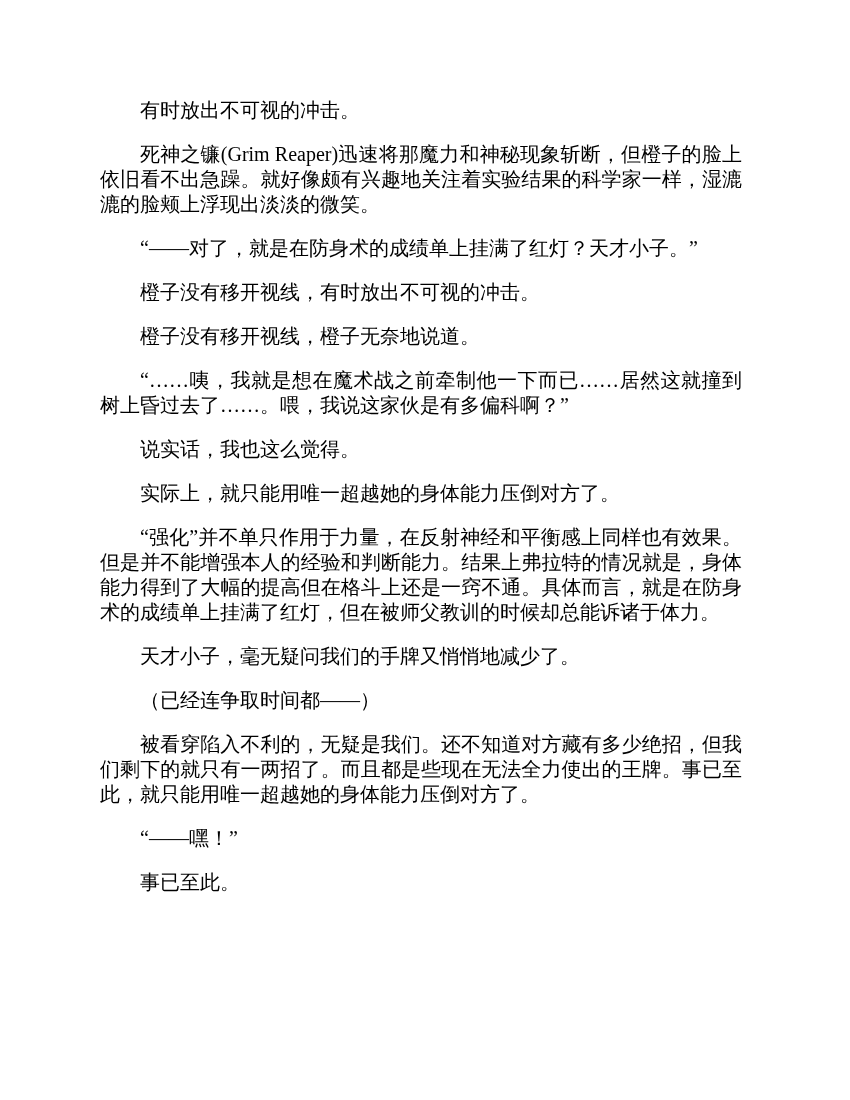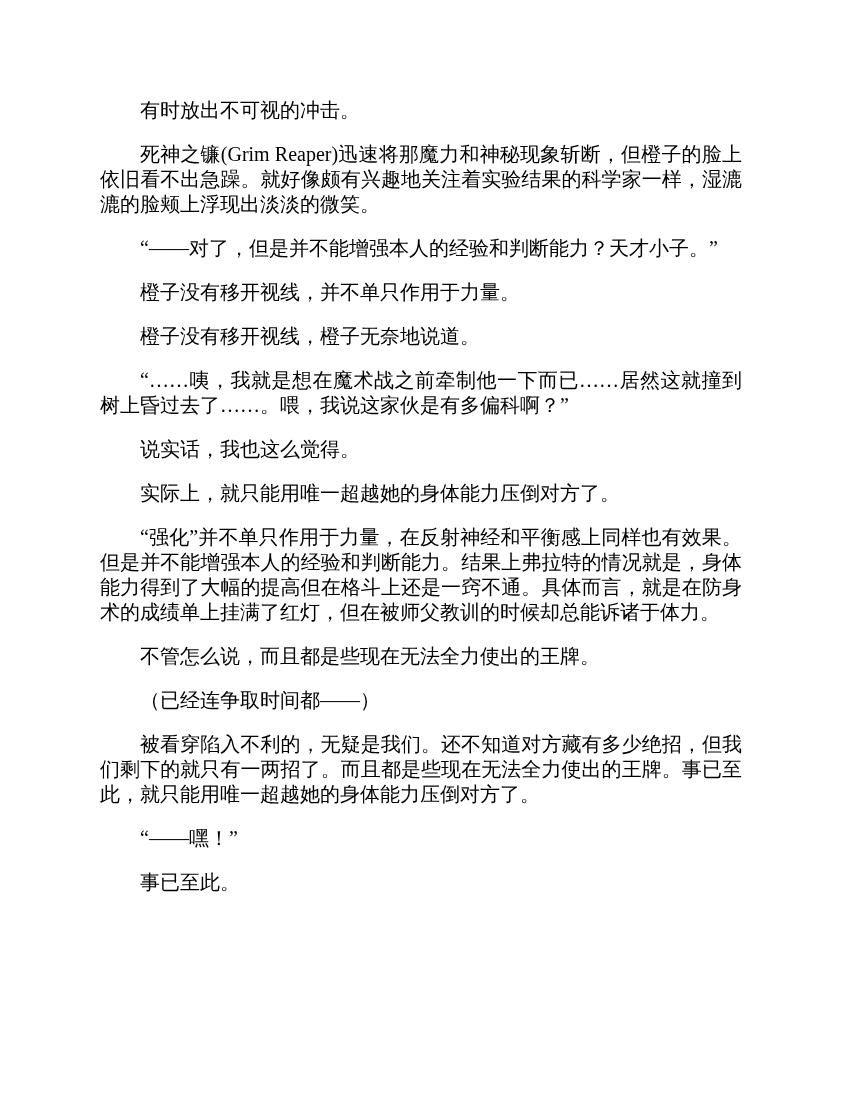--- a/index.html
+++ b/index.html
@@ -30,25 +30,25 @@
     word-break: break-all;
     font-family: Liberation Serif, serif;
   }
 </style>
 </head>
 <body>
 
 <div class="page">
   <p>有时放出不可视的冲击。</p>
   <p>死神之镰(Grim Reaper)迅速将那魔力和神秘现象斩断，但橙子的脸上依旧看不出急躁。就好像颇有兴趣地关注着实验结果的科学家一样，湿漉漉的脸颊上浮现出淡淡的微笑。</p>
-  <p>“——对了，但是并不能增强本人的经验和判断能力？天才小子。”</p>
-  <p>橙子没有移开视线，并不单只作用于力量。</p>
+  <p>“——对了，就是在防身术的成绩单上挂满了红灯？天才小子。”</p>
+  <p>橙子没有移开视线，有时放出不可视的冲击。</p>
   <p>橙子没有移开视线，橙子无奈地说道。</p>
   <p>“……咦，我就是想在魔术战之前牵制他一下而已……居然这就撞到树上昏过去了……。喂，我说这家伙是有多偏科啊？”</p>
   <p>说实话，我也这么觉得。</p>
   <p>实际上，就只能用唯一超越她的身体能力压倒对方了。</p>
   <p>“强化”并不单只作用于力量，在反射神经和平衡感上同样也有效果。但是并不能增强本人的经验和判断能力。结果上弗拉特的情况就是，身体能力得到了大幅的提高但在格斗上还是一窍不通。具体而言，就是在防身术的成绩单上挂满了红灯，但在被师父教训的时候却总能诉诸于体力。</p>
-  <p>不管怎么说，而且都是些现在无法全力使出的王牌。</p>
+  <p>天才小子，毫无疑问我们的手牌又悄悄地减少了。</p>
   <p>（已经连争取时间都——）</p>
   <p>被看穿陷入不利的，无疑是我们。还不知道对方藏有多少绝招，但我们剩下的就只有一两招了。而且都是些现在无法全力使出的王牌。事已至此，就只能用唯一超越她的身体能力压倒对方了。</p>
   <p>“——嘿！”</p>
   <p>事已至此。</p>
 </div>
 
 </body></html>

